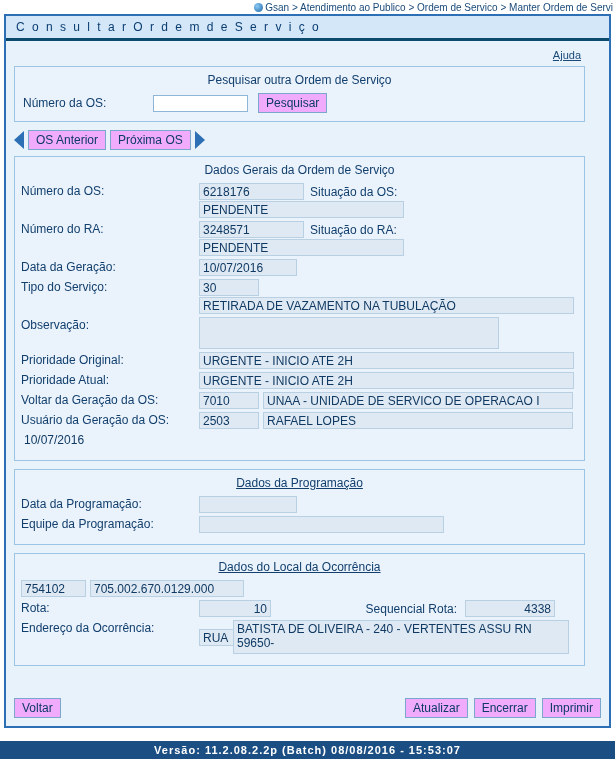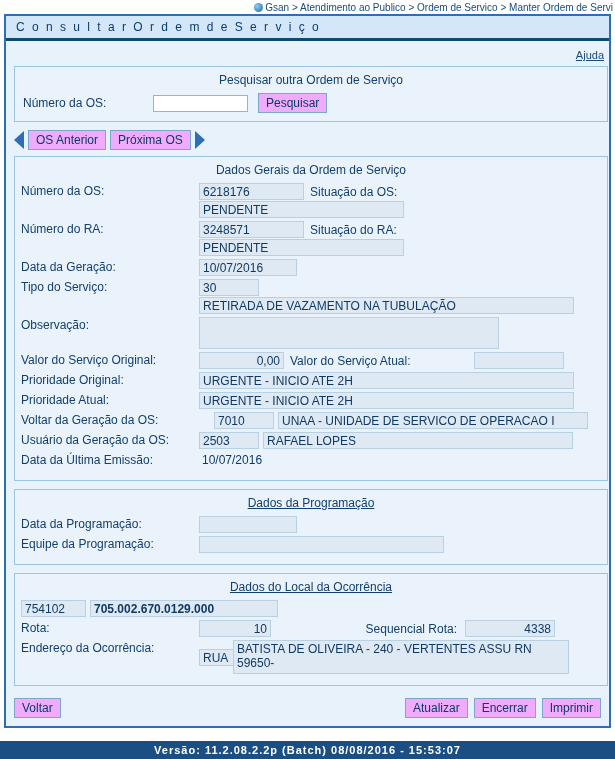--- a/index.html
+++ b/index.html
@@ -51,21 +51,21 @@
   .win-title {
     background: #d3e7f8;
     border-bottom: 3px solid #0c4a6e;
     color: #0b3d70;
     font-size: 12px;
     letter-spacing: 2px;
     padding: 4px 8px 4px 10px;
     font-weight: normal;
   }
   .content {
-    padding: 4px 1px 0 8px;
+    padding: 4px 24px 0 8px;
   }
   .help-row {
     text-align: right;
     padding: 3px 4px 4px 0;
   }
   .help-link {
     color: #1a4a7a;
     text-decoration: underline;
     font-size: 11px;
     cursor: pointer;
@@ -277,57 +277,48 @@
           <div class="ro" style="width:60px;">30</div>
           <div class="ro" style="width:375px;">RETIRADA DE VAZAMENTO NA TUBULAÇÃO</div>
         </div>
       </div>
 
       <div class="grid-row">
         <span class="lbl">Observação:</span>
         <textarea class="ro-area" rows="2" style="width: 300px; height: 32px;"></textarea>
       </div>
 
-      <div class="grid-row">
-        <span class="lbl">Valor do Serviço Original:</span>
-        <div class="two-col">
-          <div class="ro" style="width:85px;text-align:right;">0,00</div>
-          <span class="lbl">Valor do Serviço Atual:</span>
-          <div class="ro" style="width:90px;"></div>
-        </div>
-      </div>
 
       <div class="grid-row">
         <span class="lbl">Prioridade Original:</span>
         <div class="ro" style="width:375px;">URGENTE - INICIO ATE 2H</div>
       </div>
 
       <div class="grid-row">
         <span class="lbl">Prioridade Atual:</span>
         <div class="ro" style="width:375px;">URGENTE - INICIO ATE 2H</div>
       </div>
 
       <div class="grid-row">
         <span class="lbl">Voltar da Geração da OS:</span>
         <div class="two-col" style="gap:4px;">
-          <div class="ro" style="width:60px;margin-left:15px;">7010</div>
+          <div class="ro" style="width:60px;">7010</div>
           <div class="ro" style="width:310px;">UNAA - UNIDADE DE SERVICO DE OPERACAO I</div>
         </div>
       </div>
 
       <div class="grid-row">
         <span class="lbl">Usuário da Geração da OS:</span>
         <div class="two-col" style="gap:4px;">
           <div class="ro" style="width:60px;">2503</div>
           <div class="ro" style="width:310px;">RAFAEL LOPES</div>
         </div>
       </div>
 
       <div class="grid-row">
-        <span class="lbl">Data da Última Emissão:</span>
         <div class="ro" style="width:98px;border:none;background:transparent;">10/07/2016</div>
       </div>
     </fieldset>
 
     <fieldset class="panel">
       <div class="panel-title ul">Dados da Programação</div>
       <div class="grid-row">
         <span class="lbl">Data da Programação:</span>
         <div class="ro" style="width:98px;"></div>
       </div>
@@ -336,21 +327,21 @@
         <div class="ro" style="width:245px;"></div>
       </div>
     </fieldset>
 
     <fieldset class="panel">
       <div class="panel-title ul">Dados do Local da Ocorrência</div>
 
       <div class="grid-row">
         <div class="two-col" style="gap:4px;">
           <div class="ro" style="width:65px;">754102</div>
-          <div class="ro" style="width:188px;font-weight:bold;">705.002.670.0129.000</div>
+          <div class="ro" style="width:154px;">705.002.670.0129.000</div>
         </div>
       </div>
 
       <div class="grid-row">
         <span class="lbl">Rota:</span>
         <div class="two-col" style="gap:8px;text-align:right;">
           <div class="ro" style="width:72px;">10</div>
           <span class="lbl">Sequencial Rota:</span>
           <div class="ro" style="width:90px;">4338</div>
         </div>

